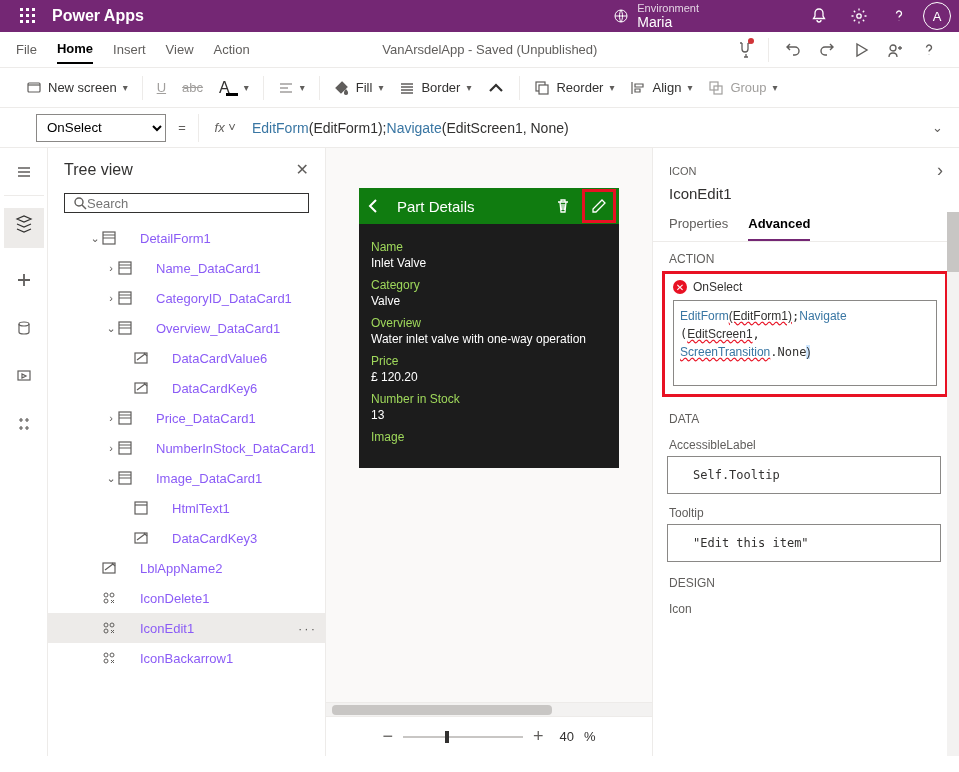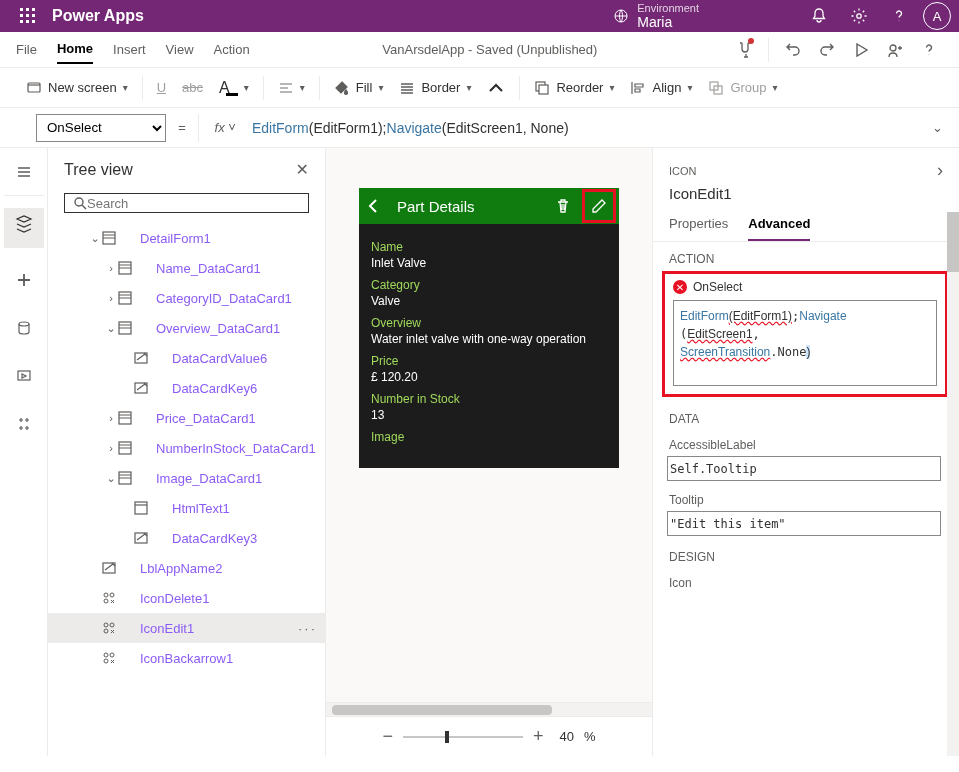--- a/index.html
+++ b/index.html
@@ -98,21 +98,21 @@
 .rightpanel .tabs .tab.active { color:#000; font-weight:600; border-bottom:2px solid #742774; }
 .rightpanel .search-prop { margin:12px 18px 12px 12px; border:1px solid #8a8886; height:32px; display:flex; align-items:center; padding:0 8px; }
 .rightpanel .search-prop input { border:none; outline:none; flex:1; font-size:13px; }
 .rightpanel .grp-label { padding:10px 16px 4px 16px; font-size:12px; color:#605e5c; }
 .rightpanel .action-box { margin:4px 14px 8px 12px; outline:3px solid #e81123; padding:6px 8px 8px 8px; }
 .rightpanel .action-box .row { display:flex; align-items:center; gap:6px; font-size:12px; margin-bottom:6px; }
 .rightpanel .action-box .err { width:14px; height:14px; border-radius:50%; background:#e81123; color:#fff; font-size:10px; display:flex; align-items:center; justify-content:center; }
 .rightpanel .formula-box { border:1px solid #8a8886; min-height:86px; padding:6px; font-family:Consolas,monospace; font-size:12px; line-height:1.5; }
 .rightpanel .formula-box .u-err { text-decoration: underline wavy #e81123; }
 .rightpanel .field-lbl { padding:8px 16px 2px 16px; font-size:12px; color:#605e5c; }
-.rightpanel .field-box { margin:2px 18px 4px 14px; border:1px solid #8a8886; height:25px; display:flex; align-items:center; padding:0 2px; font-family:Consolas,monospace; font-size:12px;text-align:right; }
+.rightpanel .field-box { margin:2px 18px 4px 14px; border:1px solid #8a8886; height:38px; display:flex; align-items:center; padding:0 25px; font-family:Consolas,monospace; font-size:12px;text-align:right; }
 
 svg { display:block; }
 </style>
 </head>
 <body>
 
 <div class="header">
   <div class="waffle">
     <svg width="16" height="16" viewBox="0 0 16 16" fill="#fff">
         <rect x="0" y="0" width="3" height="3"></rect>

